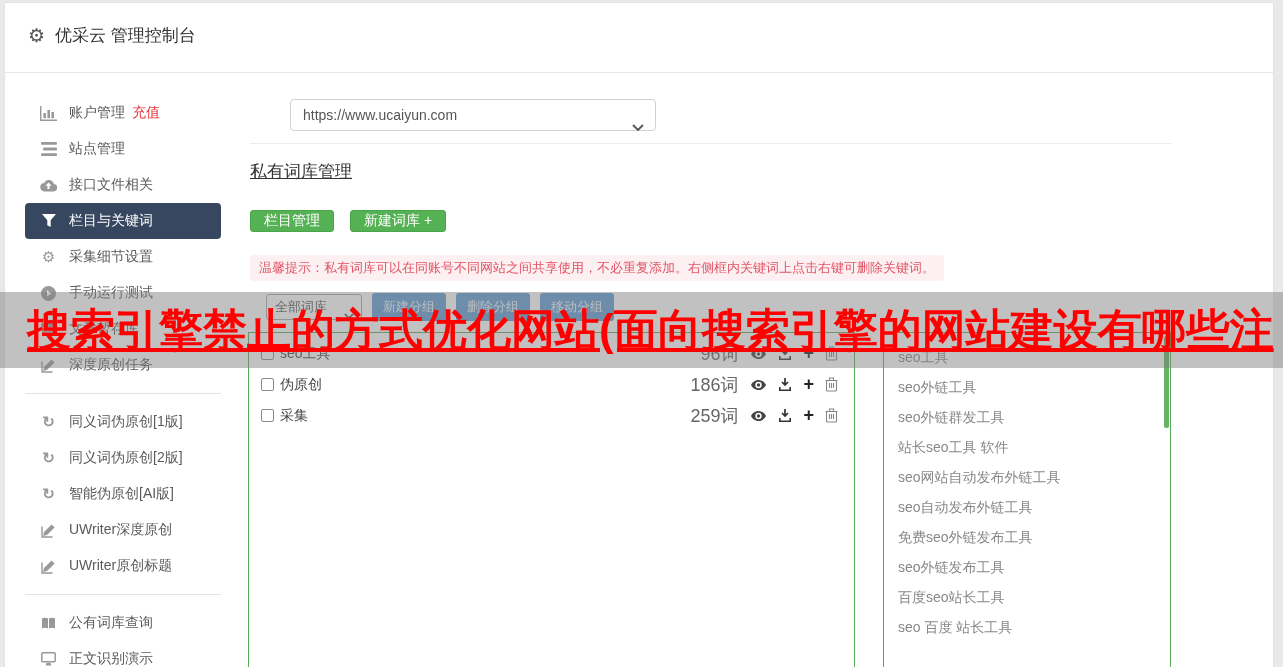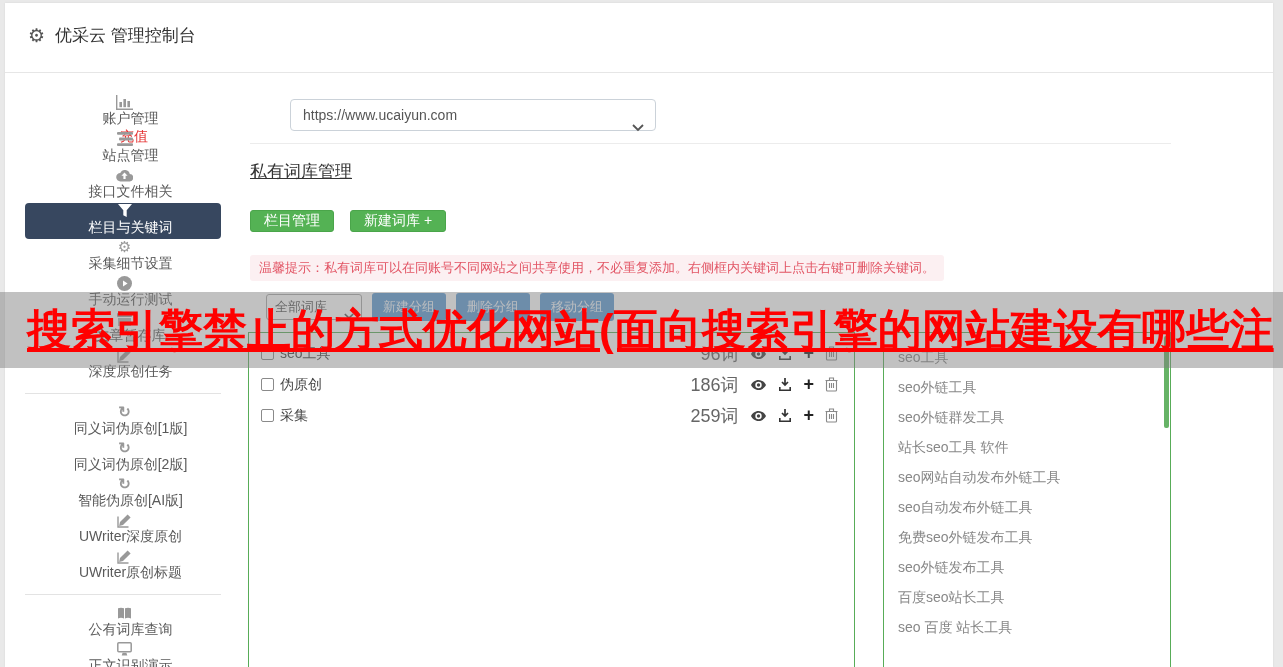--- a/index.html
+++ b/index.html
@@ -9,21 +9,21 @@
           background:#fff; box-shadow:0 0 2px rgba(0,0,0,.08); }
   
   .hdr { position:absolute; left:0; top:0; width:100%; height:70px; border-bottom:1px solid #e6e6e6; }
   .hdr-title { position:absolute; left:23px; top:21px; font-size:17px; color:#333;
                display:flex; align-items:center; gap:10px; }
   .gear-glyph { font-size:19px; color:#555; line-height:1; }
   
   .sidebar { position:absolute; left:0; top:72px; width:242px; padding-top:20px; }
   .s-item { height:36px; display:flex; align-items:center; margin:0 26px 0 20px;
             padding-left:15px; font-size:14px; color:#5a5a5a; cursor:pointer;
-            border-radius:4px; white-space:nowrap;flex-direction:column; }
+            border-radius:4px; white-space:nowrap; }
   .s-item .sicon { width:17px; height:16px; margin-right:12px; display:inline-flex;
                    align-items:center; justify-content:center; color:#999; font-size:15px; }
   .s-item.active { background:#37475f; color:#fff; }
   .s-item.active .sicon { color:#fff; }
   .s-extra { color:#e53333; margin-left:7px; }
   .s-div { border-top:1px solid #e3e3e3; margin:10px 26px 10px 20px; }
   
   .site-select { position:absolute; left:245px; top:96px; width:366px; height:32px;
                  border:1px solid #cbd2d9; border-radius:4px; background:#fff;
                  font-size:14px; color:#555; line-height:30px; padding:0 12px; cursor:pointer;margin-left:40px; }

